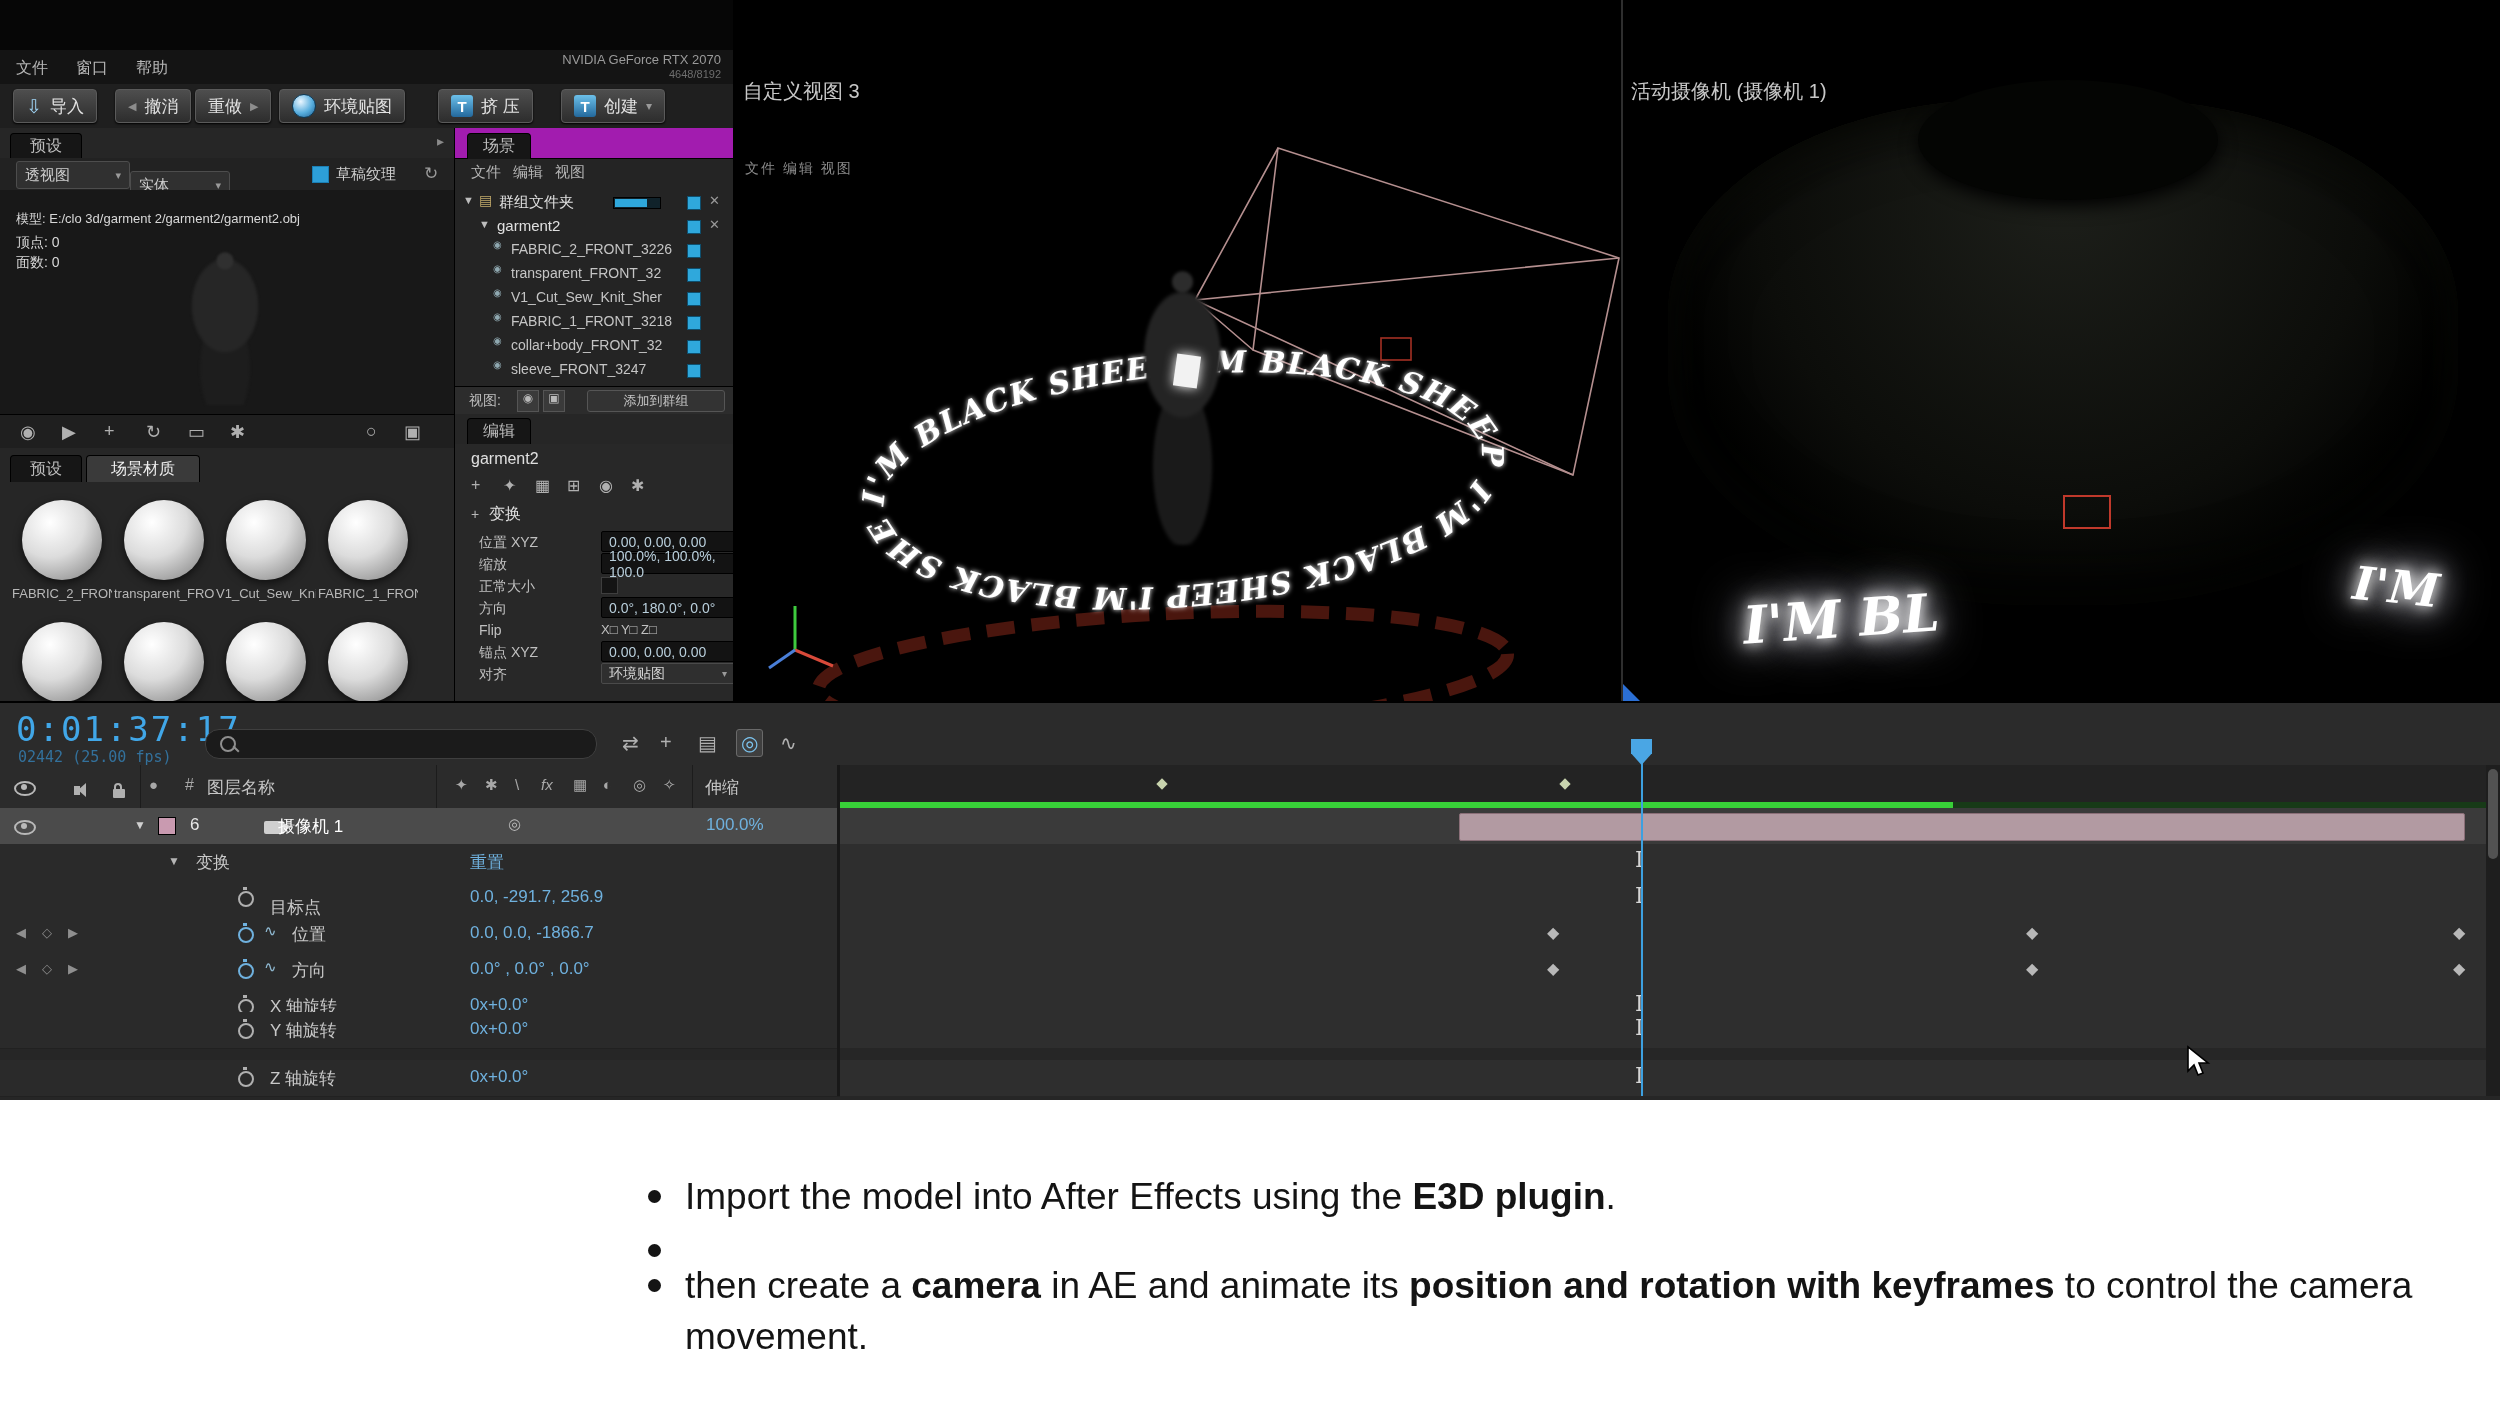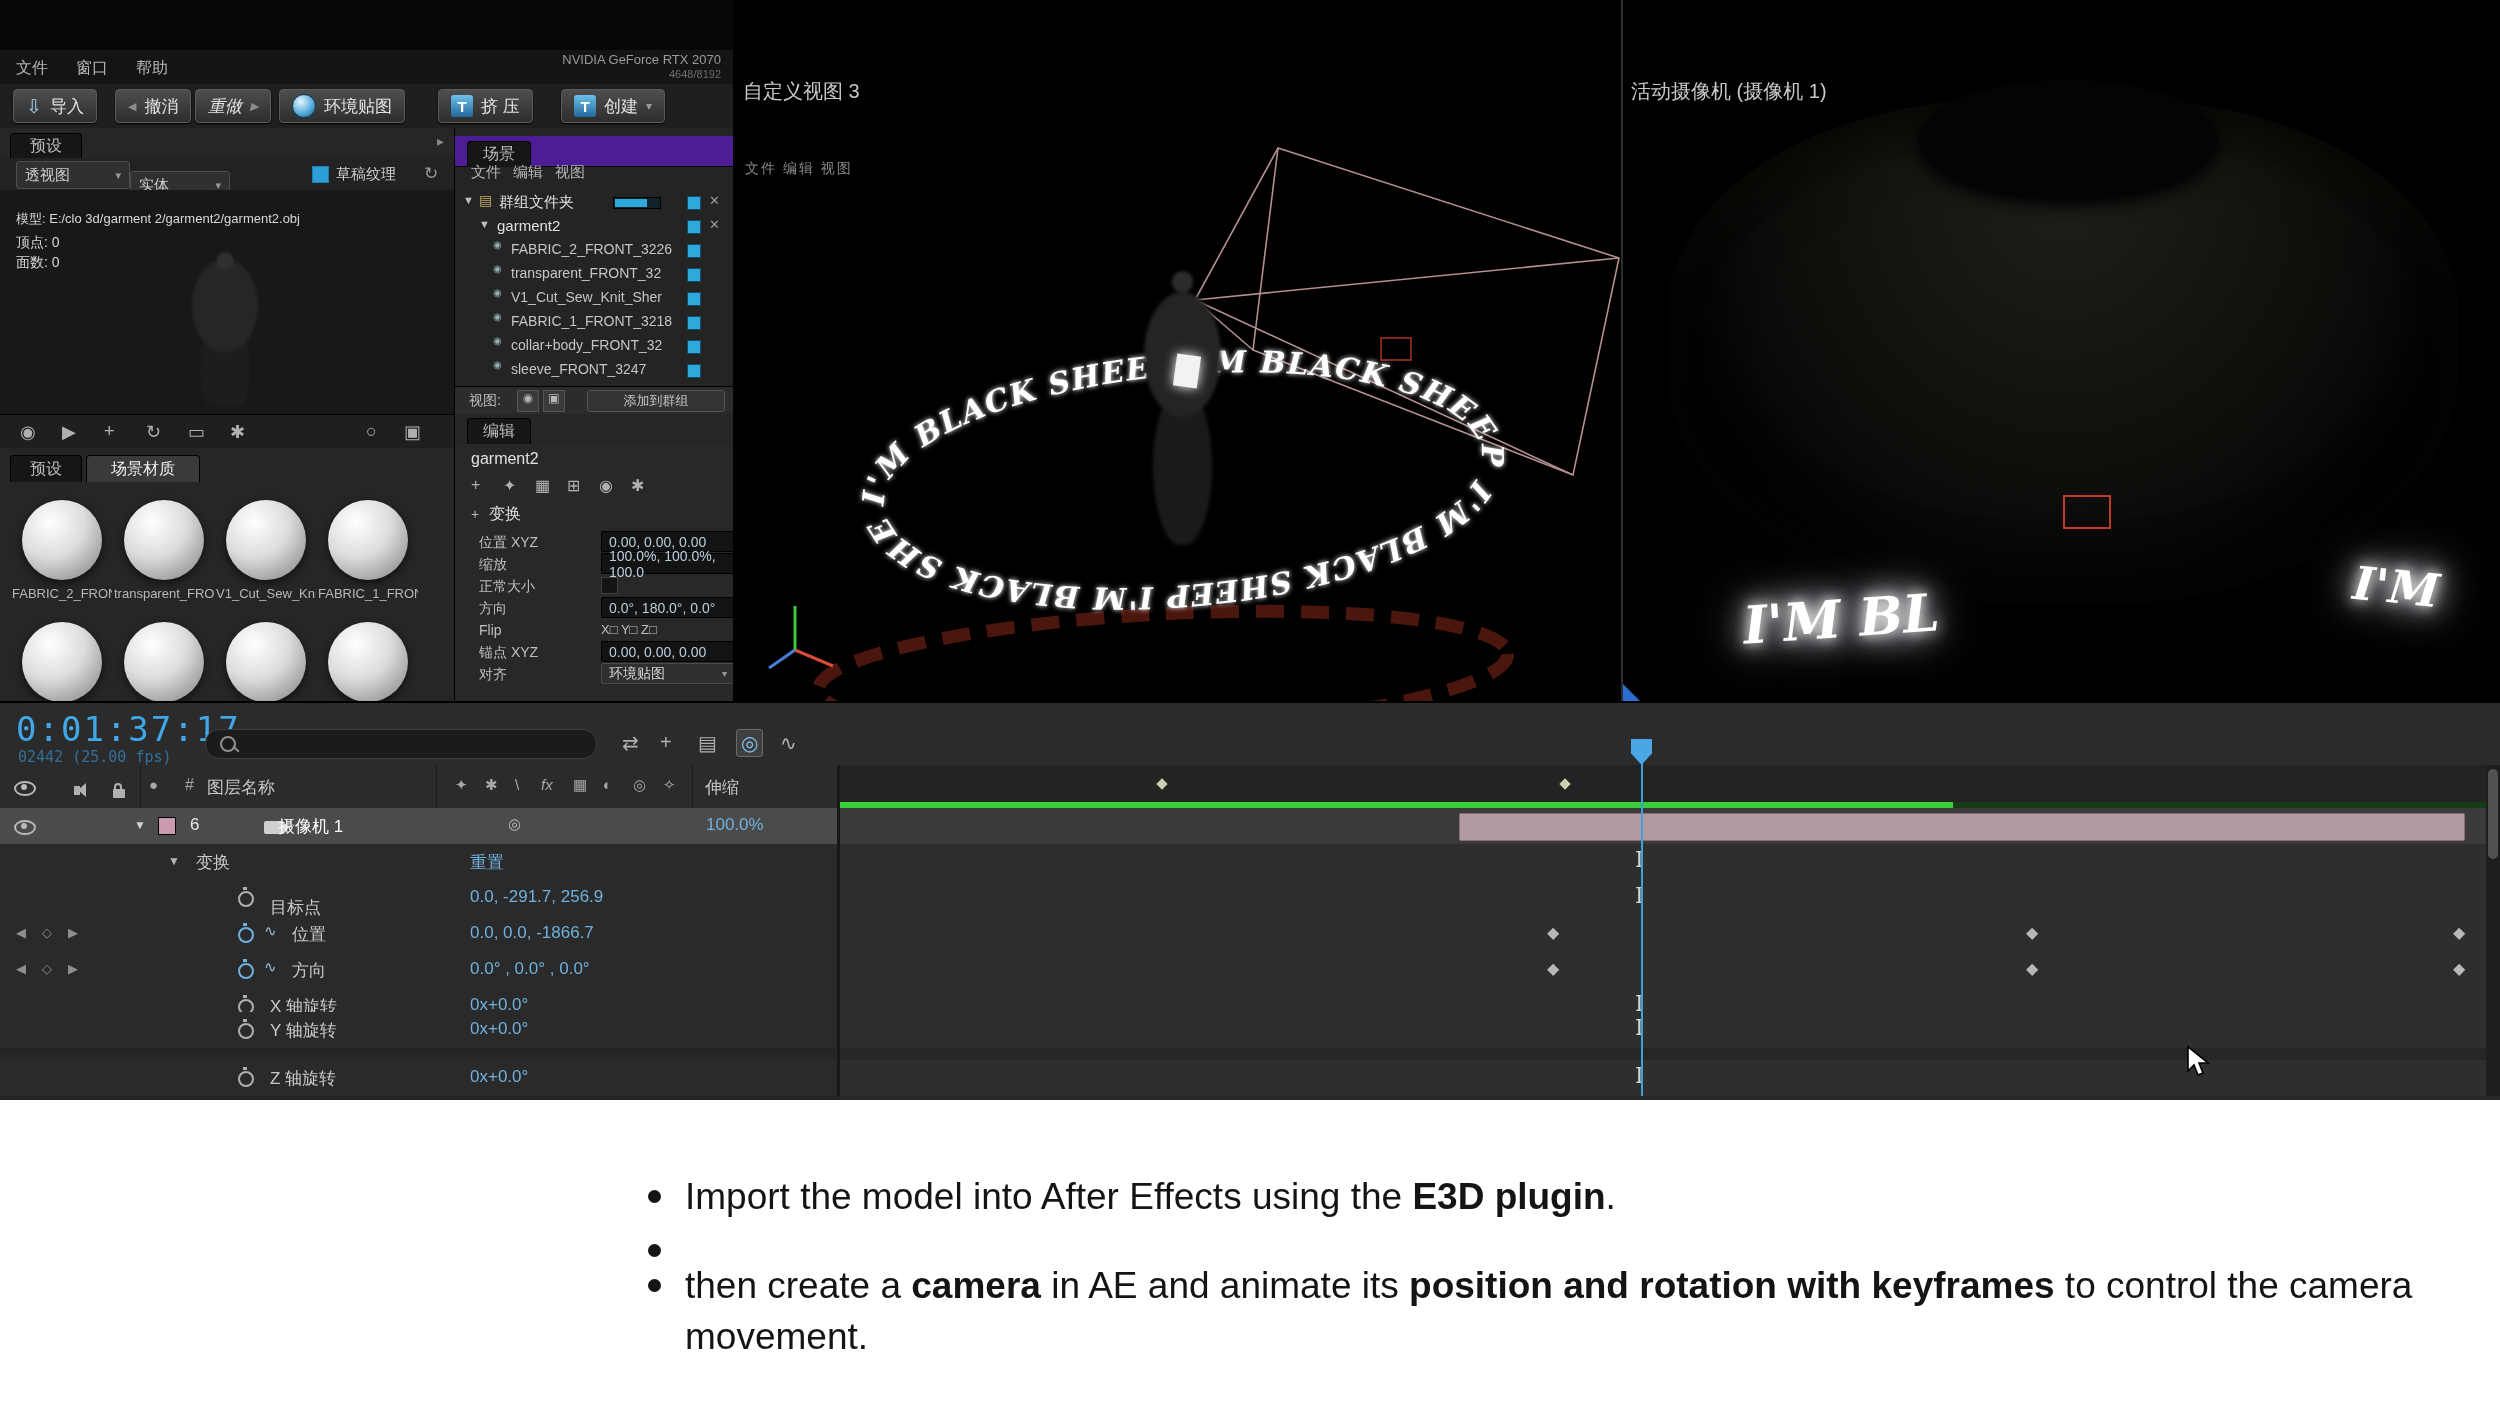--- a/index.html
+++ b/index.html
@@ -85,21 +85,21 @@
 
     <div class="abs" style="left:0;top:84px;width:733px;height:44px;background:#1f1f1f;border-bottom:1px solid #000;">
       <button class="abs btn3d" style="left:13px;top:5px;">
         <span style="color:#9fd4f5;font-size:19px;">⇩</span>
         <span>导入</span>
       </button>
       <button class="abs btn3d" style="left:115px;top:5px;">
         <span style="color:#8d8d8d;font-size:11px;">◀</span>
         <span>撤消</span>
       </button>
-      <button class="abs btn3d" style="left:195px;top:5px;font-style:italic;">
+      <button class="abs btn3d" style="left:195px;top:5px;">
         <span>重做</span>
         <span style="color:#8d8d8d;font-size:11px;">▶</span>
       </button>
       <button class="abs btn3d" style="left:279px;top:5px;">
         <span class="globe"></span>
         <span>环境贴图</span>
       </button>
       <button class="abs btn3d" style="left:438px;top:5px;">
         <span class="ticon">T</span>
         <span>挤 压</span>
@@ -163,21 +163,21 @@
       <div class="abs matlabel" style="left:114px;top:104px;">transparent_FRON</div>
       <div class="abs matlabel" style="left:216px;top:104px;">V1_Cut_Sew_Knit_</div>
       <div class="abs matlabel" style="left:318px;top:104px;">FABRIC_1_FRONT</div>
       <div class="abs sphere" style="left:22px;top:140px;"></div>
       <div class="abs sphere" style="left:124px;top:140px;"></div>
       <div class="abs sphere" style="left:226px;top:140px;"></div>
       <div class="abs sphere" style="left:328px;top:140px;"></div>
     </div>
 
     <div class="abs" style="left:454px;top:128px;width:279px;height:573px;background:#242424;border-left:1px solid #000;">
-      <div class="abs" style="left:0;top:8px;width:279px;height:30px;background:#4c1d95;border-bottom:1px solid #000;">
+      <div class="abs" style="left:0;top:0;width:279px;height:30px;background:#a21caf;border-bottom:1px solid #000;">
         <div class="abs tab" style="left:12px;top:5px;width:62px;height:25px;">场景</div>
       </div>
       <div class="abs" style="left:0;top:30px;width:279px;height:28px;">
         <span class="abs menu-item" style="left:16px;top:5px;font-size:15px;">文件</span>
         <span class="abs menu-item" style="left:58px;top:5px;font-size:15px;">编辑</span>
         <span class="abs menu-item" style="left:100px;top:5px;font-size:15px;">视图</span>
       </div>
 
       <div class="abs" style="left:0;top:62px;width:279px;height:196px;">
         <div class="abs" style="left:0;top:0;width:279px;height:24px;">

